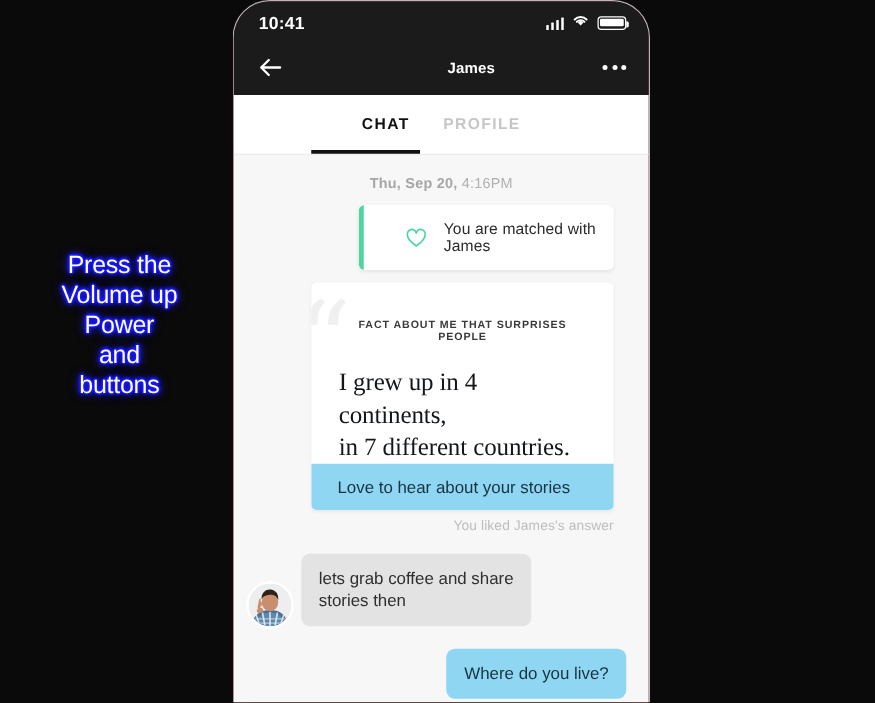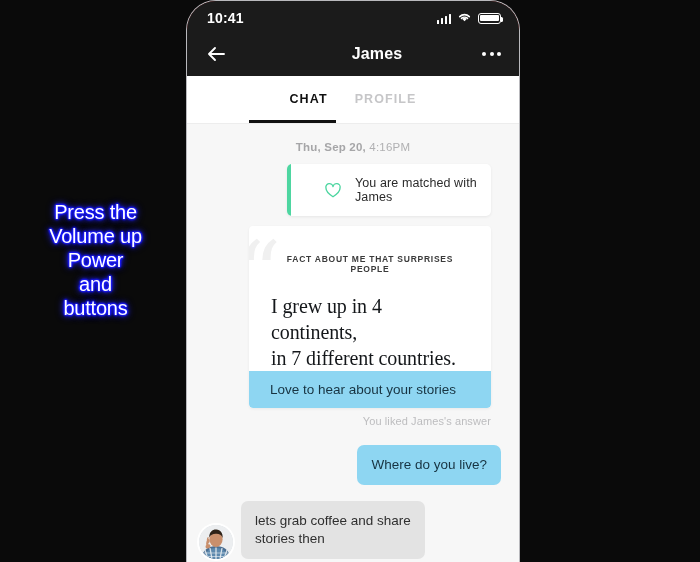--- a/index.html
+++ b/index.html
@@ -61,21 +61,21 @@
   }
   .battery::after{
     content:""; position:absolute; right:-3.3px; top:3px; width:2px; height:5px;
     background:#fff; border-radius:0 1.5px 1.5px 0;
   }
   .battery span { display:block; height:100%; width:100%; background:#fff; border-radius:1px; }
 
   .nav-bar { height: 45px; display: flex; align-items: center; padding: 0 18px; position: relative; }
   .nav-title {
     position: absolute; left: 0; right: 0; text-align: center;
-    font-size: 16px; font-weight: bold; letter-spacing: 0.1px; pointer-events: none; padding-left: 48px;
+    font-size: 12px; font-weight: bold; letter-spacing: 0.1px; pointer-events: none; padding-left: 48px;
   }
   .back-arrow { width: 22px; height: 22px; position: relative; z-index: 2; cursor: pointer; }
   .dots { margin-left: auto; display: flex; gap: 3.5px; z-index: 2; cursor: pointer; }
   .dots i { width: 4px; height: 4px; background: #fff; border-radius: 50%; display: block; }
 
   
   .tabs {
     background: #fff; height: 48px; display: flex; align-items: center;
     justify-content: center; gap: 27px; position: relative;
     border-bottom: 1px solid #ededed;
@@ -239,24 +239,20 @@
         <span class="quote-mark">“</span>
         <div class="prompt-label">FACT ABOUT ME THAT SURPRISES PEOPLE</div>
         <div class="prompt-answer">
           <div>I grew up in 4 continents,</div>
           <div>in 7 different countries.</div>
         </div>
         <div class="prompt-reply">Love to hear about your stories</div>
       </div>
 
       <div class="liked-note">You liked James's answer</div>
-
-      <div class="msg-row out">
-        <div class="bubble-out">Where do you live?</div>
-      </div>
 
       <div class="msg-row in">
         <span class="avatar">
           <svg width="34" height="34" viewBox="0 0 34 34">
             <defs>
               <clipPath id="cav">
                   <circle cx="17" cy="17" r="17"></circle>
                 </clipPath>
             </defs>
             <g clip-path="url(#cav)">
@@ -272,15 +268,19 @@
               <ellipse cx="9" cy="21.4" rx="2.6" ry="2" fill="#c98f6c" transform="rotate(-20 9 21.4)"></ellipse>
             </g>
           </svg>
         </span>
         <div class="bubble-in">
           <div>lets grab coffee and share</div>
           <div>stories then</div>
         </div>
       </div>
 
+      <div class="msg-row out">
+        <div class="bubble-out">Where do you live?</div>
+      </div>
+
     </div>
   </div>
 </div>
 
 </body></html>

